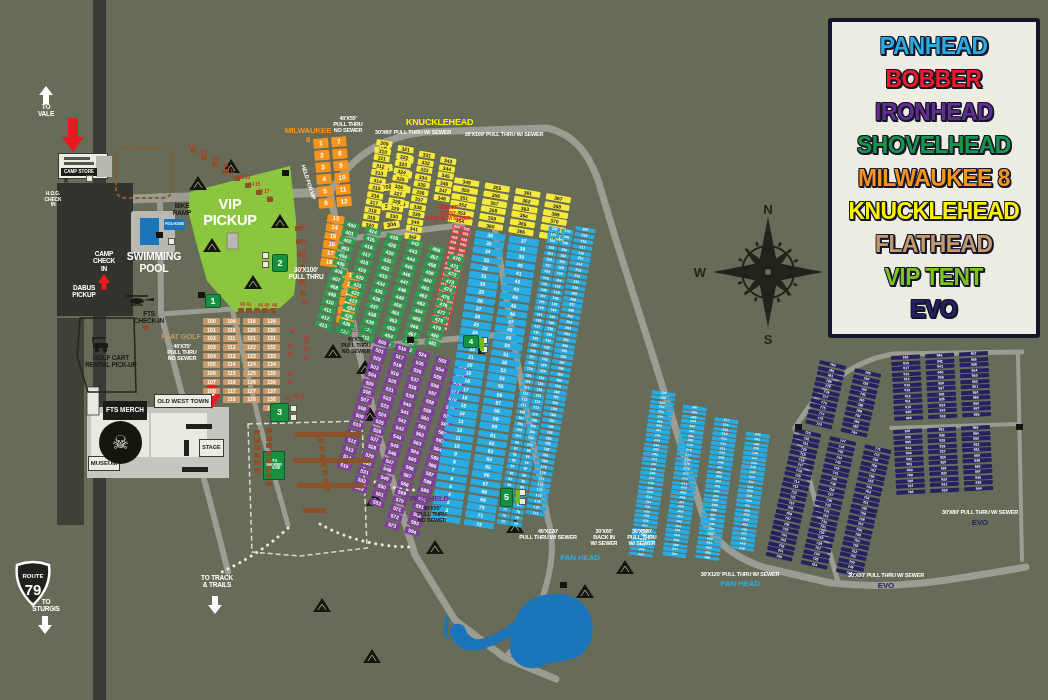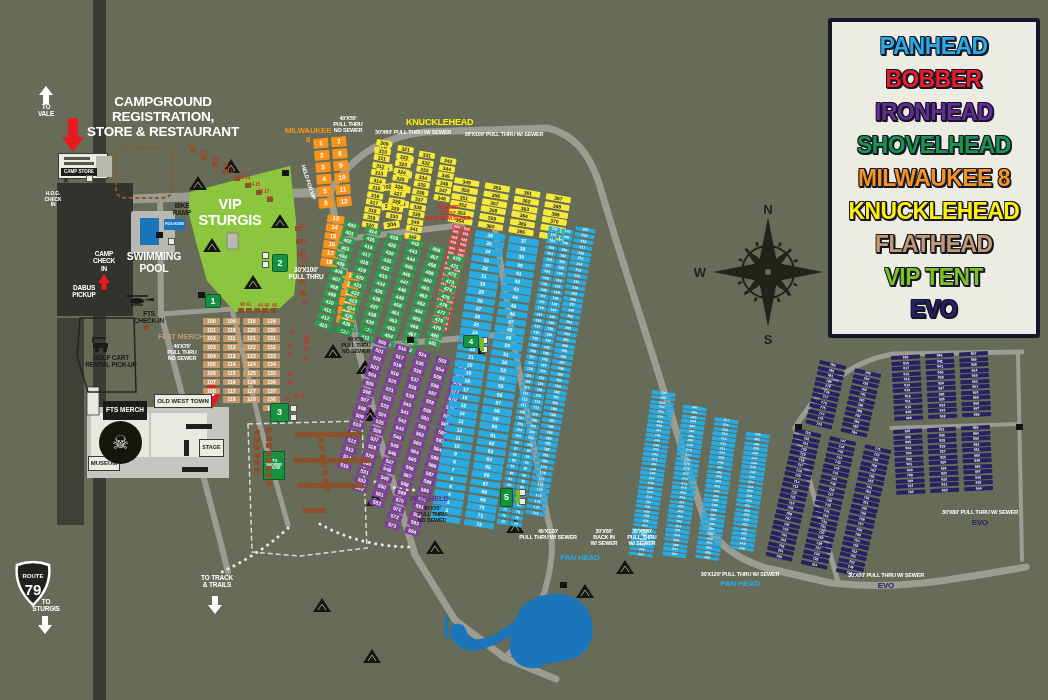--- a/index.html
+++ b/index.html
@@ -1370,57 +1370,55 @@
 25'X50'
 BACK IN W/ SEWER</div>
       <div class="lbl" style="left: 326px; top: 326px; font-size: 7.5px; color: rgb(24, 150, 72); width: 56px;">SHOVELHEAD</div>
       <div class="lbl" style="left: 338px; top: 336px; font-size: 5.5px; color: rgb(28, 28, 24); width: 36px;">40'X55'
 PULL THRU
 NO SEWER</div>
       <div class="lbl" style="left: 404px; top: 495px; font-size: 7.5px; color: rgb(102, 45, 145); width: 50px;">IRON HELD</div>
       <div class="lbl" style="left: 414px; top: 505px; font-size: 5.5px; color: rgb(28, 28, 24); width: 36px;">40'X55'
 PULL THRU
 NO SEWER</div>
-      <div class="lbl" style="left: 157px; top: 333px; font-size: 7.5px; color: rgb(196, 154, 108); width: 48px;">FLAT MERCH</div>
+      <div class="lbl" style="left: 157px; top: 333px; font-size: 7.5px; color: rgb(196, 154, 108); width: 48px;">FLAT GOLF</div>
       <div class="lbl" style="left: 164px; top: 343px; font-size: 5.5px; color: rgb(255, 255, 255); width: 36px;">40'X70'
 PULL THRU
 NO SEWER</div>
       <div class="lbl" style="left: 512px; top: 528px; font-size: 5.5px; color: rgb(255, 255, 255); width: 72px;">40'X120'
 PULL THRU W/ SEWER</div>
       <div class="lbl" style="left: 588px; top: 528px; font-size: 5.5px; color: rgb(255, 255, 255); width: 32px;">30'X60'
 BACK IN
 W/ SEWER</div>
       <div class="lbl" style="left: 624px; top: 528px; font-size: 5.5px; color: rgb(255, 255, 255); width: 36px;">30'X120'
 PULL THRU
 W/ SEWER</div>
       <div class="lbl" style="left: 552px; top: 554px; font-size: 8px; color: rgb(41, 171, 226); width: 56px;">PAN HEAD</div>
       <div class="lbl" style="left: 690px; top: 571px; font-size: 5.5px; color: rgb(255, 255, 255); width: 100px;">30'X120' PULL THRU W/ SEWER</div>
       <div class="lbl" style="left: 712px; top: 580px; font-size: 8px; color: rgb(41, 171, 226); width: 56px;">PAN HEAD</div>
       <div class="lbl" style="left: 838px; top: 572px; font-size: 5.5px; color: rgb(255, 255, 255); width: 96px;">30'X80' PULL THRU W/ SEWER</div>
       <div class="lbl" style="left: 862px; top: 582px; font-size: 8px; color: rgb(38, 34, 98); width: 48px;">EVO</div>
       <div class="lbl" style="left: 932px; top: 509px; font-size: 5.5px; color: rgb(255, 255, 255); width: 96px;">30'X80' PULL THRU W/ SEWER</div>
       <div class="lbl" style="left: 956px; top: 519px; font-size: 8px; color: rgb(38, 34, 98); width: 48px;">EVO</div>
       <div class="lbl" style="left: 33px; top: 103px; font-size: 6.5px; color: rgb(255, 255, 255); width: 26px;">TO
 VALE</div>
-      <div class="lbl" style="left: 64px; top: 94px; font-size: 13.5px; color: rgb(255, 255, 255); width: 198px;">CAMPGROUND REGISTRATION,
-STORE &amp; RESTAURANT</div>
       <div class="lbl" style="left: 43px; top: 191px; font-size: 5px; color: rgb(255, 255, 255); width: 20px;">H.O.G.
 CHECK
 IN</div>
       <div class="lbl" style="left: 168px; top: 202px; font-size: 6.5px; color: rgb(28, 28, 24); width: 28px;">BIKE
 RAMP</div>
       <div class="lbl" style="left: 122px; top: 251px; font-size: 10.5px; color: rgb(255, 255, 255); width: 64px;">SWIMMING
 POOL</div>
       <div class="lbl" style="left: 90px; top: 250px; font-size: 6.5px; color: rgb(255, 255, 255); width: 28px;">CAMP
 CHECK
 IN</div>
       <div class="lbl" style="left: 70px; top: 284px; font-size: 6.5px; color: rgb(255, 255, 255); width: 28px;">DABUS
 PICKUP</div>
       <div class="lbl" style="left: 194px; top: 196px; font-size: 14.5px; color: rgb(255, 255, 255); width: 72px;">VIP
-STURGIS</div>
+PICKUP</div>
       <div class="lbl" style="left: 131px; top: 310px; font-size: 6.5px; color: rgb(28, 28, 24); width: 36px;">FTS
 CHECK-IN</div>
       <div class="lbl" style="left: 82px; top: 354px; font-size: 6.5px; color: rgb(28, 28, 24); width: 58px;">GOLF CART
 RENTAL PICK-UP</div>
       <div class="lbl" style="left: 29px; top: 598px; font-size: 6.5px; color: rgb(255, 255, 255); width: 34px;">TO
 STURGIS</div>
       <div class="lbl" style="left: 196px; top: 574px; font-size: 6.5px; color: rgb(255, 255, 255); width: 42px;">TO TRACK
 &amp; TRAILS</div>
     </div>
 

